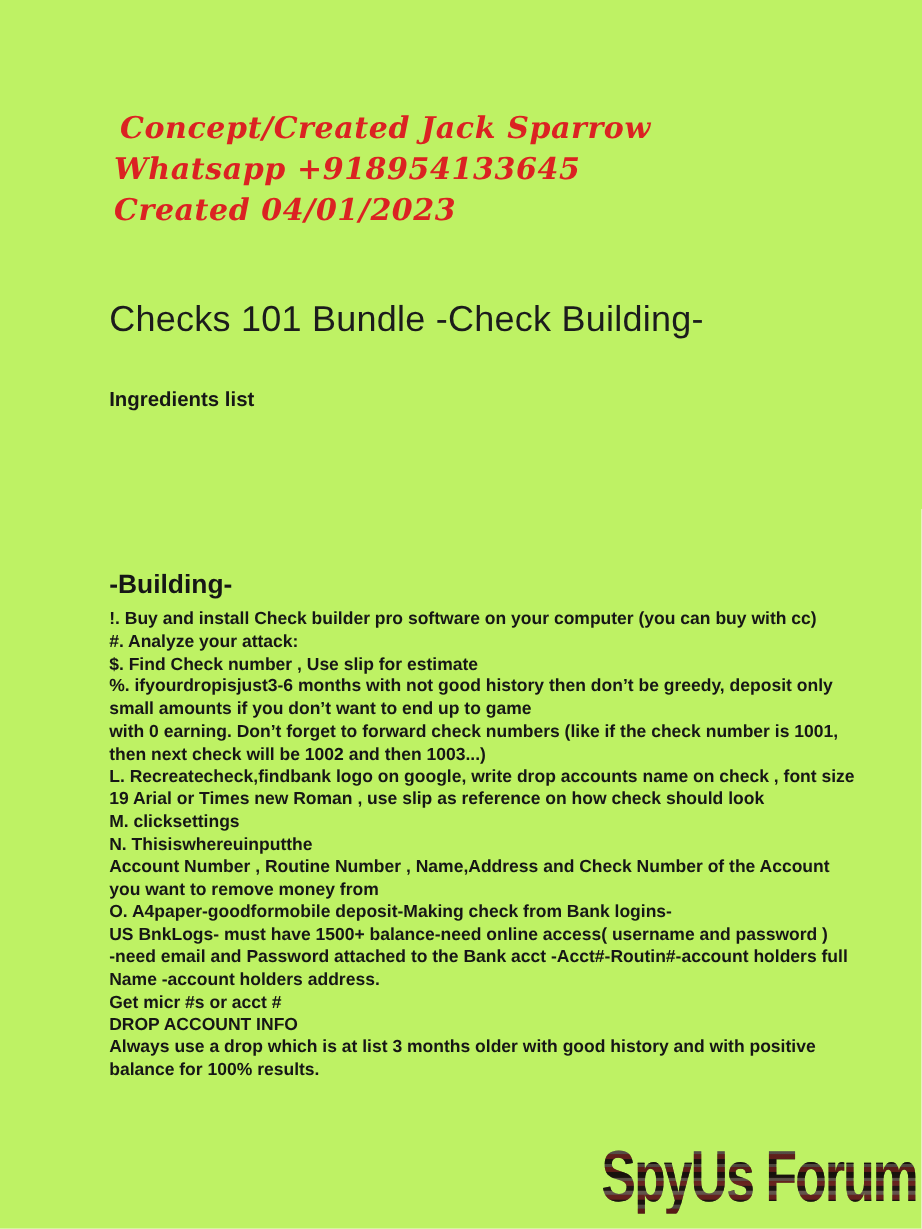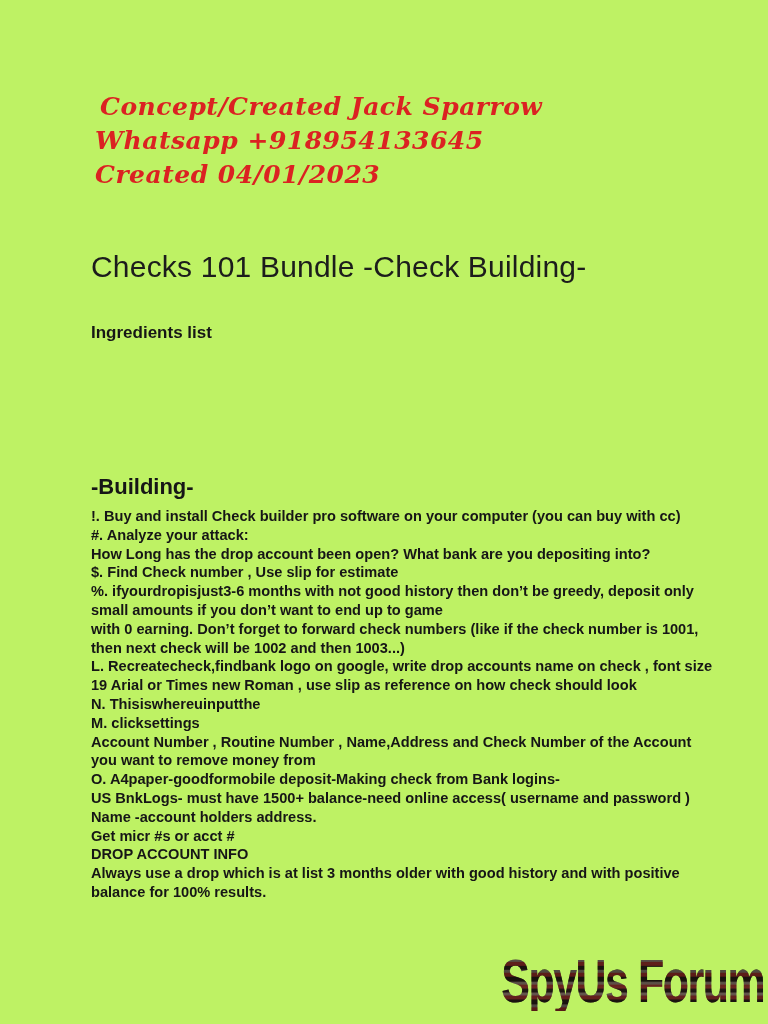--- a/index.html
+++ b/index.html
@@ -73,34 +73,34 @@
   </div>
 
   <h1 class="doc-title">Checks 101 Bundle -Check Building-</h1>
 
   <h2 class="section-heading ingredients-heading">Ingredients list</h2>
 
   <h2 class="section-heading building-heading">-Building-</h2>
   <div class="body-lines building-lines">
     <div>!. Buy and install Check builder pro software on your computer (you can buy with cc)</div>
     <div>#. Analyze your attack:</div>
-    <div>How Long has the drop account been open? What bank are you depositing into?</div>
     <div>$. Find Check number , Use slip for estimate</div>
     <div>%. ifyourdropisjust3-6 months with not good history then don’t be greedy, deposit only</div>
     <div>small amounts if you don’t want to end up to game</div>
     <div>with 0 earning. Don’t forget to forward check numbers (like if the check number is 1001,</div>
     <div>then next check will be 1002 and then 1003...)</div>
     <div>L. Recreatecheck,findbank logo on google, write drop accounts name on check , font size</div>
     <div>19 Arial or Times new Roman , use slip as reference on how check should look</div>
+    <div>M. clicksettings</div>
     <div>N. Thisiswhereuinputthe</div>
-    <div>M. clicksettings</div>
     <div>Account Number , Routine Number , Name,Address and Check Number of the Account</div>
     <div>you want to remove money from</div>
     <div>O. A4paper-goodformobile deposit-Making check from Bank logins-</div>
     <div>US BnkLogs- must have 1500+ balance-need online access( username and password )</div>
+    <div>-need email and Password attached to the Bank acct -Acct#-Routin#-account holders full</div>
     <div>Name -account holders address.</div>
     <div>Get micr #s or acct #</div>
     <div>DROP ACCOUNT INFO</div>
     <div>Always use a drop which is at list 3 months older with good history and with positive</div>
     <div>balance for 100% results.</div>
   </div>
 
   <div class="watermark">SpyUs Forum</div>
 
 </div>

